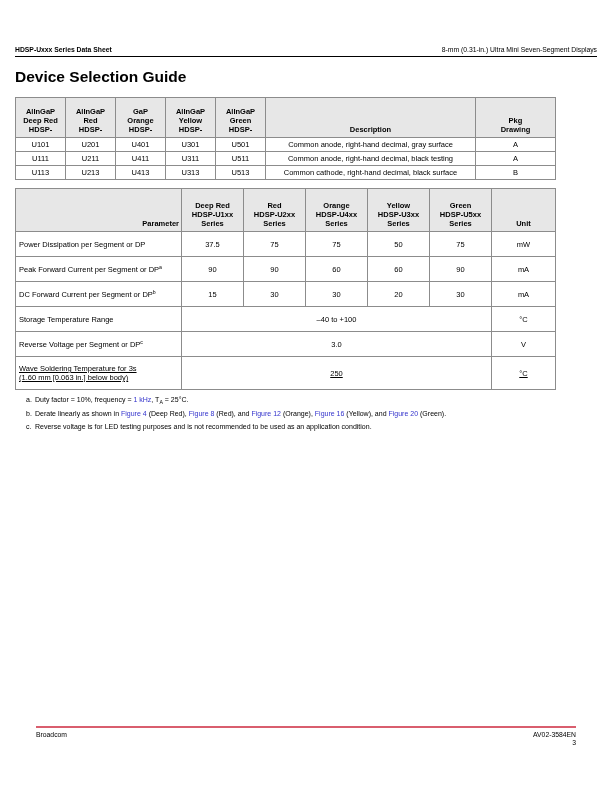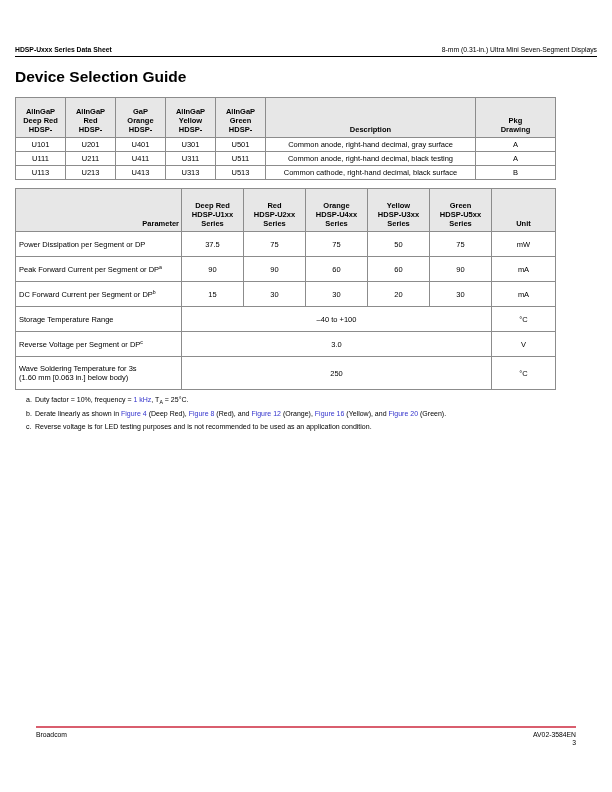--- a/index.html
+++ b/index.html
@@ -56,21 +56,21 @@
   table.ds th {
     background: var(--header-bg, #e7e7e7);
     font-weight: bold;
     vertical-align: bottom;
     padding-bottom: 3px;
   }
   #table1 thead tr { height: 40px; border-radius: 9px; }
   #table1 tbody tr { height: 14px; }
   #table2 thead tr { height: 43px; }
   #table2 tbody tr { height: 25px; }
-  #table2 tbody tr.tall { height: 33px; }
+  #table2 tbody tr.tall { height: 33px; text-decoration: underline; }
   #table2 th.param-h { text-align: right; padding-left: 3px; }
   #table2 td.param { text-align: left; padding-left: 3px; }
   sup.fn, span.sup { vertical-align: super; font-size: 5.2px; line-height: 0; }
   span.sub { vertical-align: sub; font-size: 5.2px; line-height: 0; }
 
   .footnotes { margin: 5px 0 0 11px; font-size: 7px; line-height: 9px; }
   .footnote { display: flex; margin-top: 4.5px; }
   .footnote .marker { width: 9px; flex: none; }
   .footnote a.link, a.link {
     color: var(--link, #3333cc);

